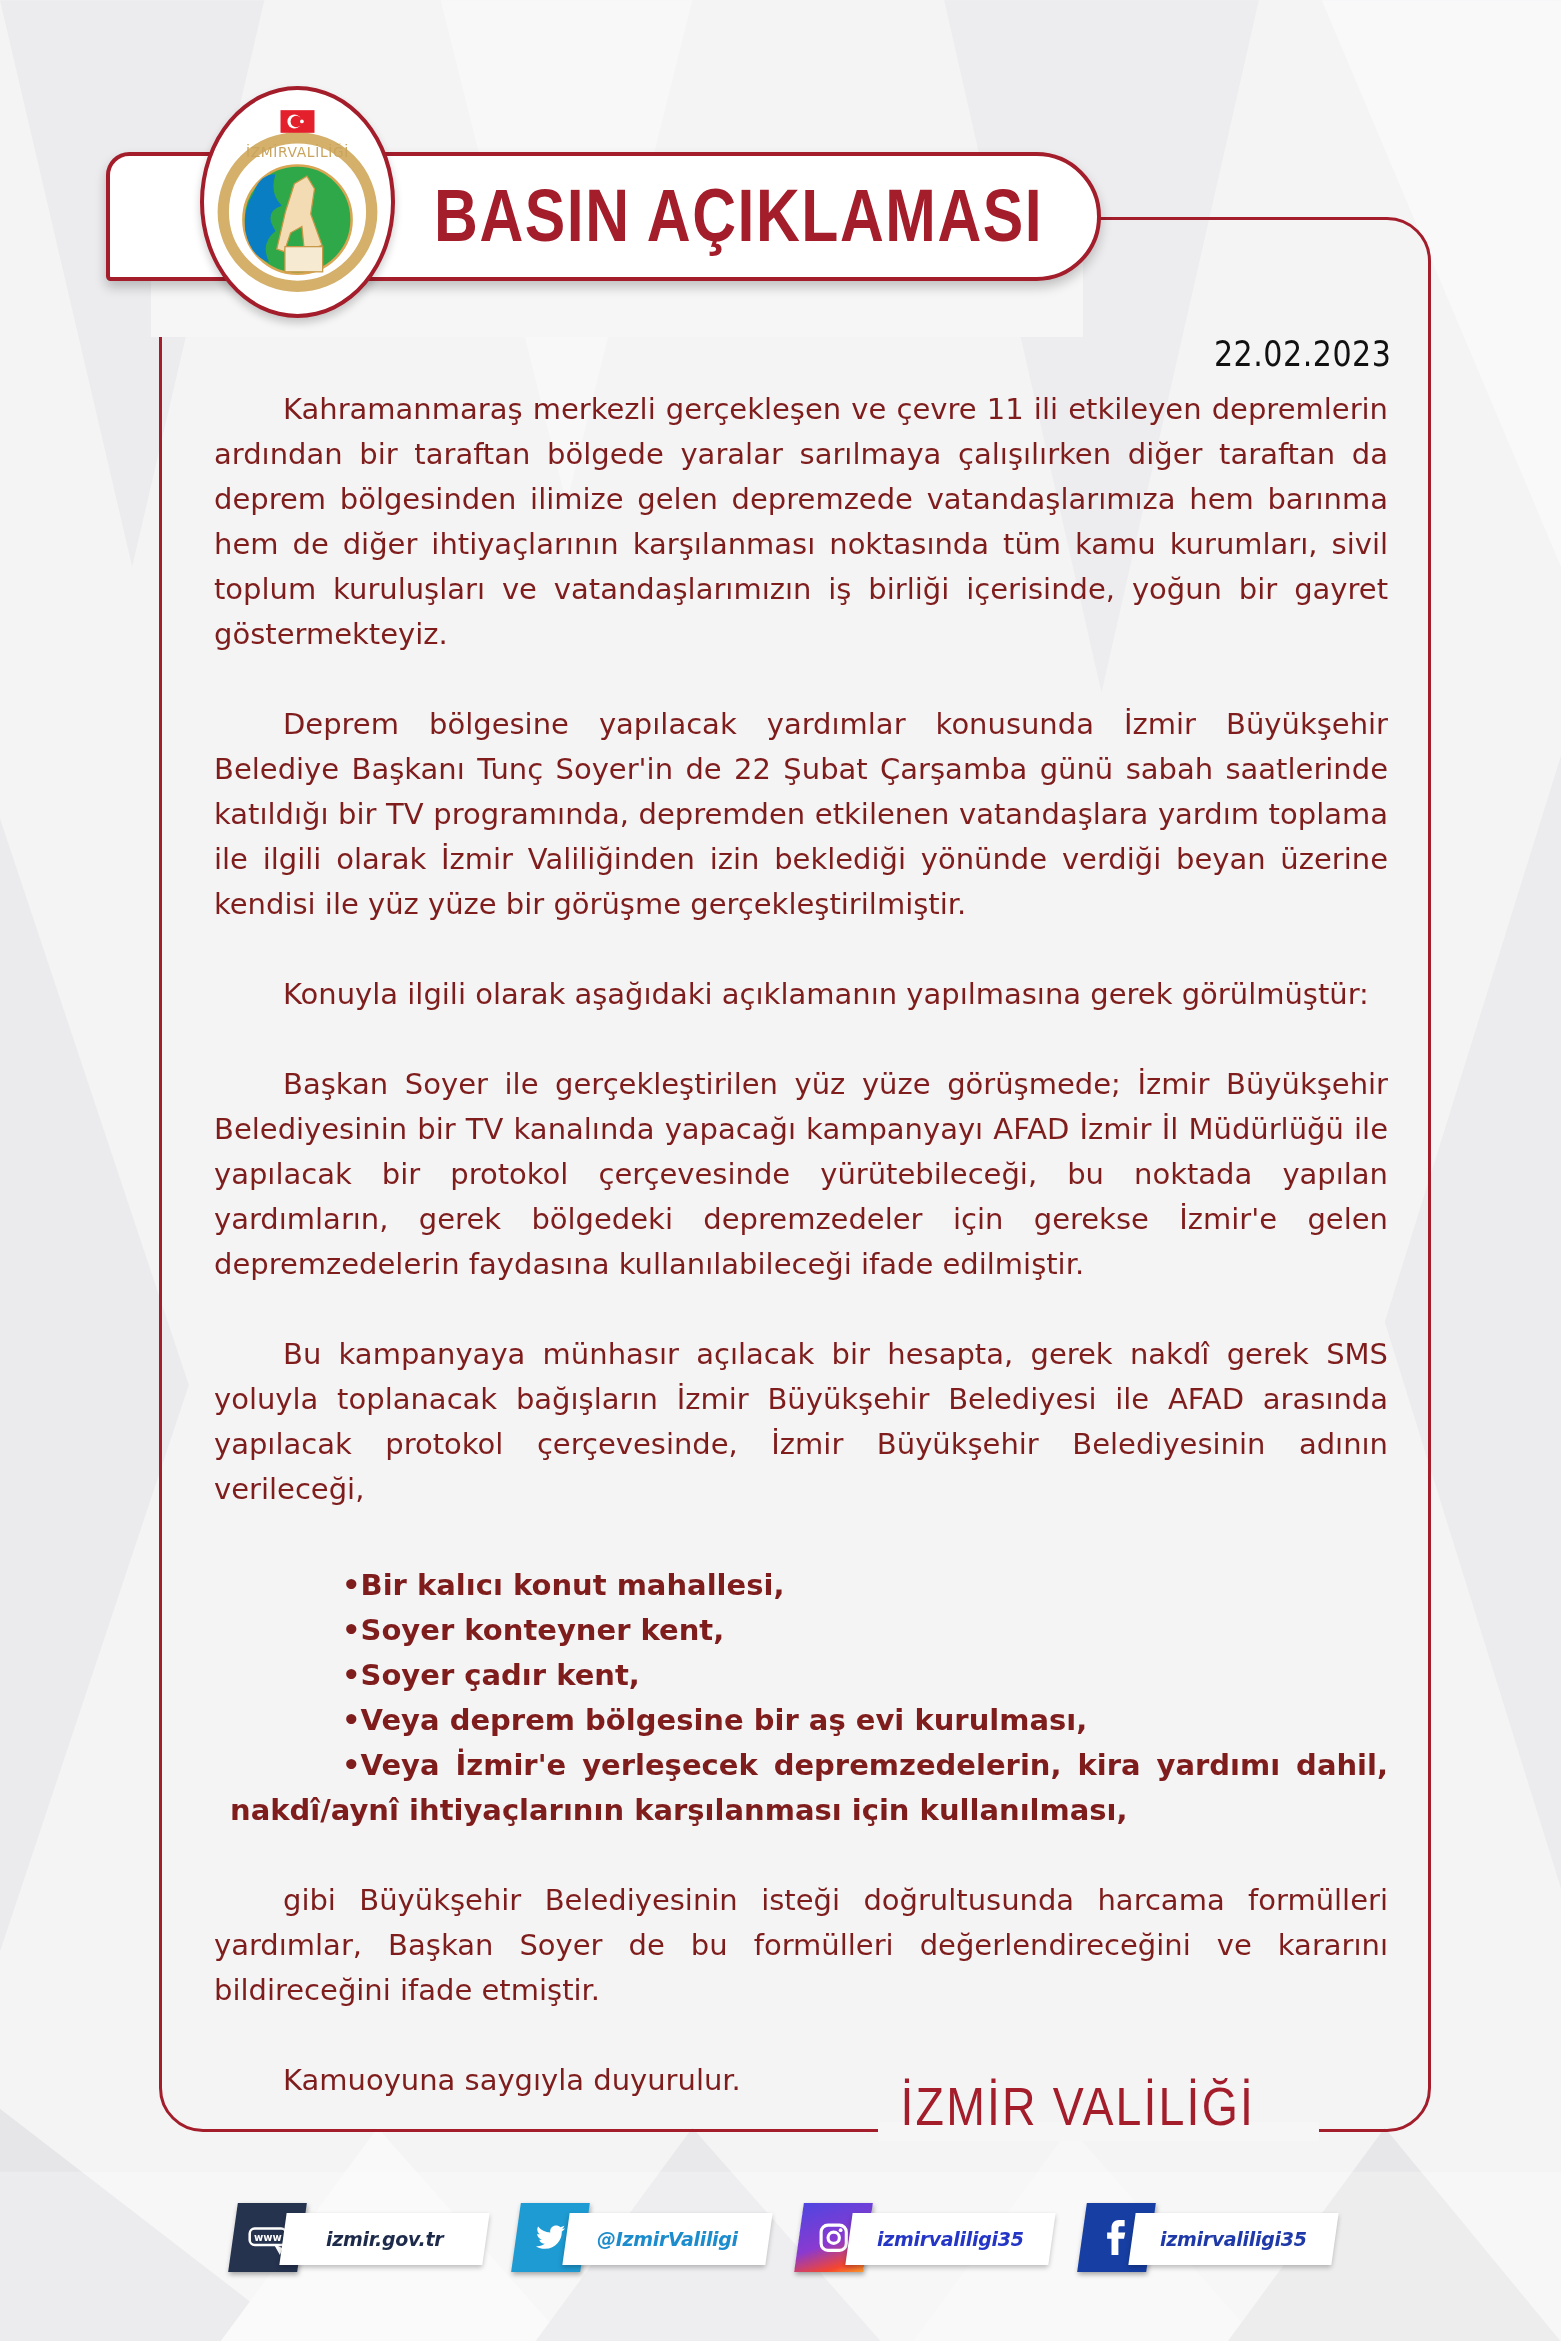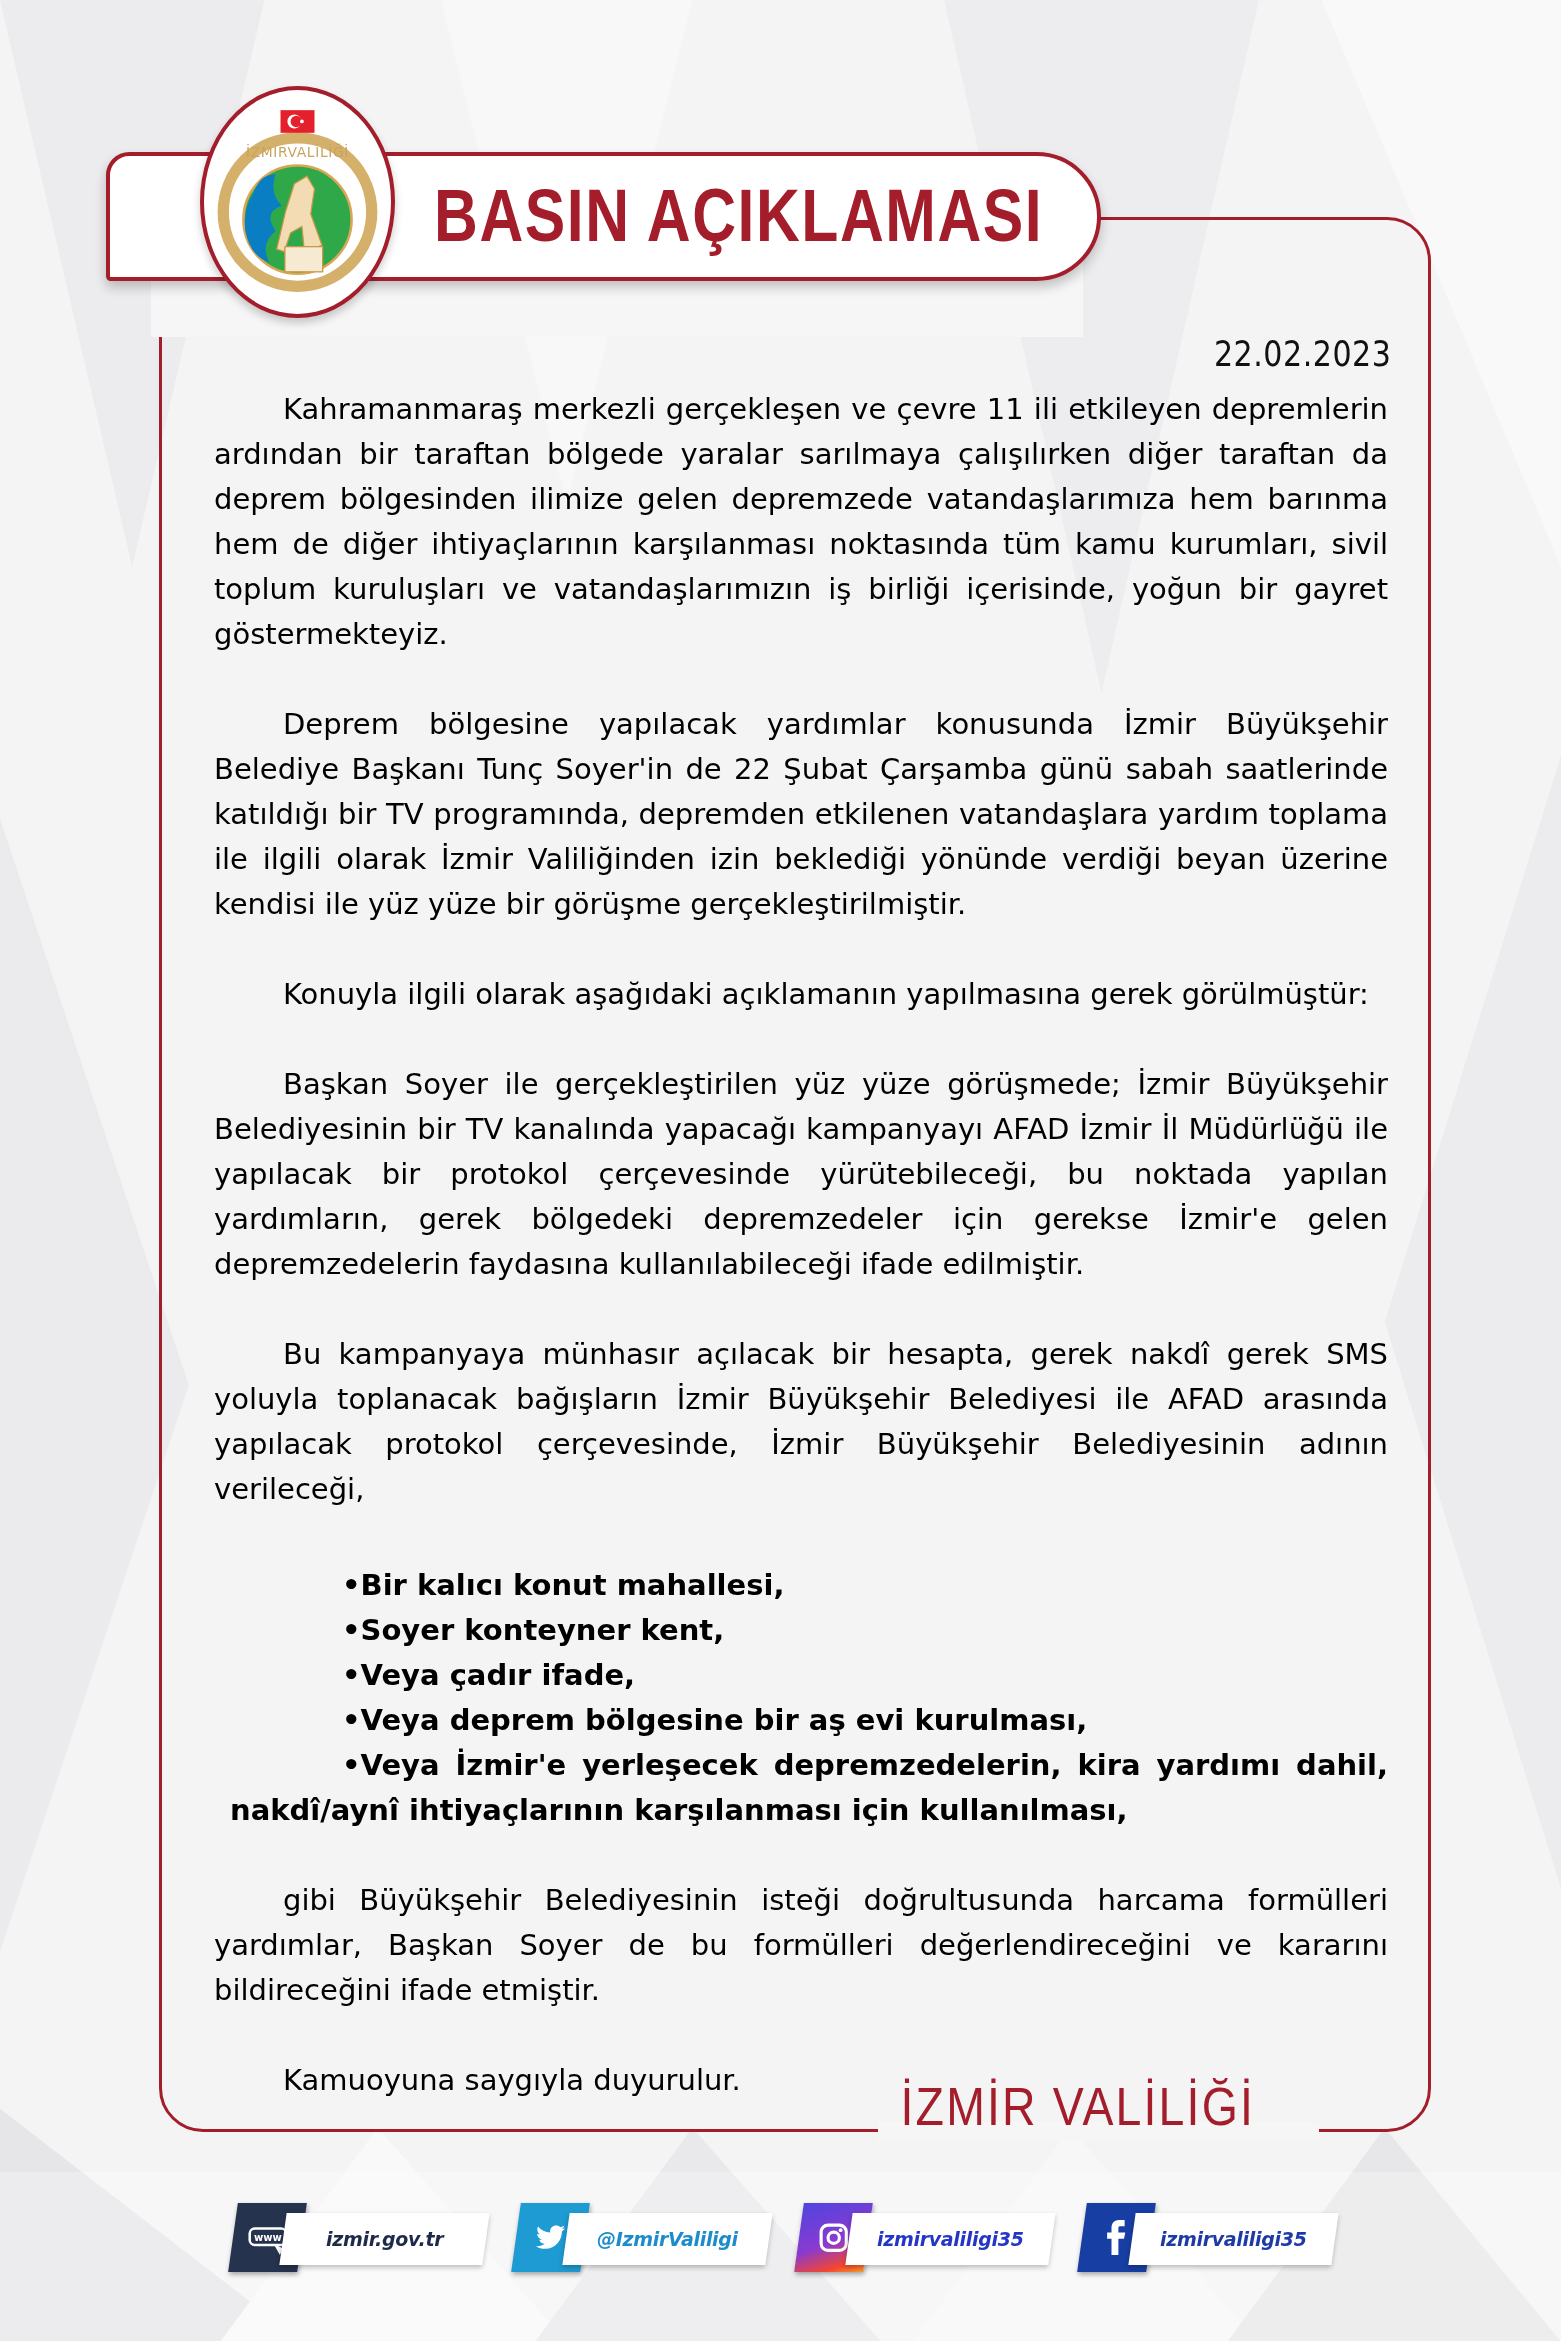--- a/index.html
+++ b/index.html
@@ -39,21 +39,21 @@
     box-shadow: 0 5px 8.8px rgba(0,0,0,0.2);
   }
   .date {
     position: absolute; right: 170px; top: 334px; z-index: 5;
     font-family: "DejaVu Sans", sans-serif; font-size: 35px; color: #111;
     transform: scaleX(0.86); transform-origin: right center;
     letter-spacing: 0.6px;
   }
   .content {
     position: absolute; left: 214px; top: 387px; width: 1174px; z-index: 5;
-    font-family: "DejaVu Sans", sans-serif; font-size: 29px; color: #000000;
+    font-family: "DejaVu Sans", sans-serif; font-size: 29px; color: #7f1d1d;
     line-height: 45px; text-align: justify;
   }
   .content p { margin: 0 0 45px 0; text-indent: 69px; }
   .content p.tight { margin-bottom: 51px; }
   .content ul { list-style: none; margin: 0 0 45px 16px; padding: 0; font-weight: bold; }
   .content li { text-indent: 112px; }
   .content li::before { content: "\2022 "; }
   .signature {
     position: absolute; left: 893px; top: 2075px; z-index: 5;
     font-family: "Liberation Sans", sans-serif; font-size: 54px; color: #a31d2b;
@@ -138,21 +138,21 @@
 
 <div class="content">
   <p>Kahramanmaraş merkezli gerçekleşen ve çevre 11 ili etkileyen depremlerin ardından bir taraftan bölgede yaralar sarılmaya çalışılırken diğer taraftan da deprem bölgesinden ilimize gelen depremzede vatandaşlarımıza hem barınma hem de diğer ihtiyaçlarının karşılanması noktasında tüm kamu kurumları, sivil toplum kuruluşları ve vatandaşlarımızın iş birliği içerisinde, yoğun bir gayret göstermekteyiz.</p>
   <p>Deprem bölgesine yapılacak yardımlar konusunda İzmir Büyükşehir Belediye Başkanı Tunç Soyer'in de 22 Şubat Çarşamba günü sabah saatlerinde katıldığı bir TV programında, depremden etkilenen vatandaşlara yardım toplama ile ilgili olarak İzmir Valiliğinden izin beklediği yönünde verdiği beyan üzerine kendisi ile yüz yüze bir görüşme gerçekleştirilmiştir.</p>
   <p>Konuyla ilgili olarak aşağıdaki açıklamanın yapılmasına gerek görülmüştür:</p>
   <p>Başkan Soyer ile gerçekleştirilen yüz yüze görüşmede; İzmir Büyükşehir Belediyesinin bir TV kanalında yapacağı kampanyayı AFAD İzmir İl Müdürlüğü ile yapılacak bir protokol çerçevesinde yürütebileceği, bu noktada yapılan yardımların, gerek bölgedeki depremzedeler için gerekse İzmir'e gelen depremzedelerin faydasına kullanılabileceği ifade edilmiştir.</p>
   <p class="tight">Bu kampanyaya münhasır açılacak bir hesapta, gerek nakdî gerek SMS yoluyla toplanacak bağışların İzmir Büyükşehir Belediyesi ile AFAD arasında yapılacak protokol çerçevesinde, İzmir Büyükşehir Belediyesinin adının verileceği,</p>
   <ul>
     <li>Bir kalıcı konut mahallesi,</li>
     <li>Soyer konteyner kent,</li>
-    <li>Veya çadır ifade,</li>
+    <li>Soyer çadır kent,</li>
     <li>Veya deprem bölgesine bir aş evi kurulması,</li>
     <li>Veya İzmir'e yerleşecek depremzedelerin, kira yardımı dahil, nakdî/aynî ihtiyaçlarının karşılanması için kullanılması,</li>
   </ul>
   <p>gibi Büyükşehir Belediyesinin isteği doğrultusunda harcama formülleri yardımlar, Başkan Soyer de bu formülleri değerlendireceğini ve kararını bildireceğini ifade etmiştir.</p>
   <p>Kamuoyuna saygıyla duyurulur.</p>
 </div>
 
 <div class="signature">İZMİR VALİLİĞİ</div>
 
 <div class="footer">

